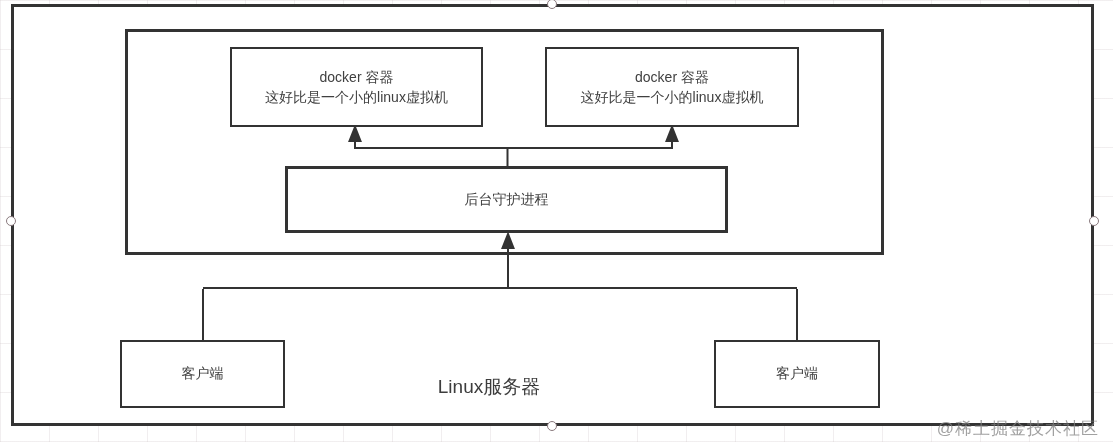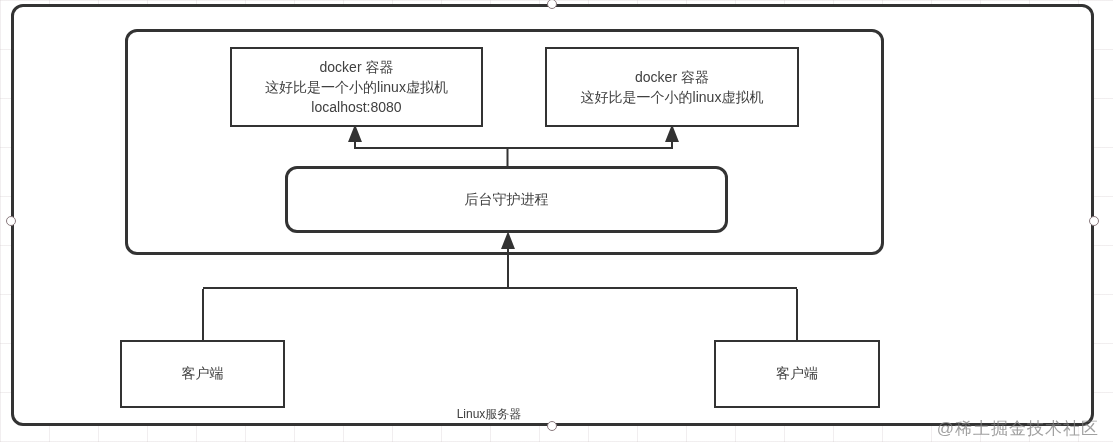--- a/index.html
+++ b/index.html
@@ -21,39 +21,38 @@
   .box {
     position: absolute;
     background: #ffffff;
     border: 2px solid #333333;
     color: #404040;
     display: flex;
     align-items: center;
     justify-content: center;
     text-align: center;
   }
-  .box.thick { border-width: 3px; border-radius: 12px; }
+  .box.thick { border-width: 3px; }
 
   .outer-box   { left: 11px;  top: 4px;   width: 1083px; height: 422px; }
   .host-box    { left: 125px; top: 29px;  width: 759px;  height: 226px; }
   .container-1 { left: 230px; top: 47px;  width: 253px;  height: 80px; }
   .container-2 { left: 545px; top: 47px;  width: 254px;  height: 80px; }
   .daemon-box  { left: 285px; top: 166px; width: 443px;  height: 67px; font-size: 14px; }
   .client-1    { left: 120px; top: 340px; width: 165px;  height: 68px; font-size: 14px; }
   .client-2    { left: 714px; top: 340px; width: 166px;  height: 68px; font-size: 14px; }
 
   .container-text { font-size: 14px; line-height: 20px; }
 
   .server-label {
     position: absolute;
     left: 409px; top: 374px; width: 160px;
     text-align: center;
-    font-size: 12px;
+    font-size: 19px;
     color: #3d3d3d;
-    margin-top: 32px;
   }
 
   .connectors { position: absolute; left: 0; top: 0; width: 1113px; height: 442px; }
 
   .handle {
     position: absolute;
     width: 10px; height: 10px;
     border-radius: 50%;
     background: #ffffff;
     border: 1.5px solid #8a7a7e;
@@ -99,21 +98,20 @@
       <line x1="203" y1="289" x2="203" y2="340"></line>
       <line x1="797" y1="289" x2="797" y2="340"></line>
       <polygon points="508,234 502.5,248 513.5,248"></polygon>
     </g>
   </svg>
 
   <div class="box container-1">
     <div class="container-text">
       <div>docker 容器</div>
       <div>这好比是一个小的linux虚拟机</div>
-      <div>localhost:8080</div>
     </div>
   </div>
 
   <div class="box container-2">
     <div class="container-text">
       <div>docker 容器</div>
       <div>这好比是一个小的linux虚拟机</div>
     </div>
   </div>
 

